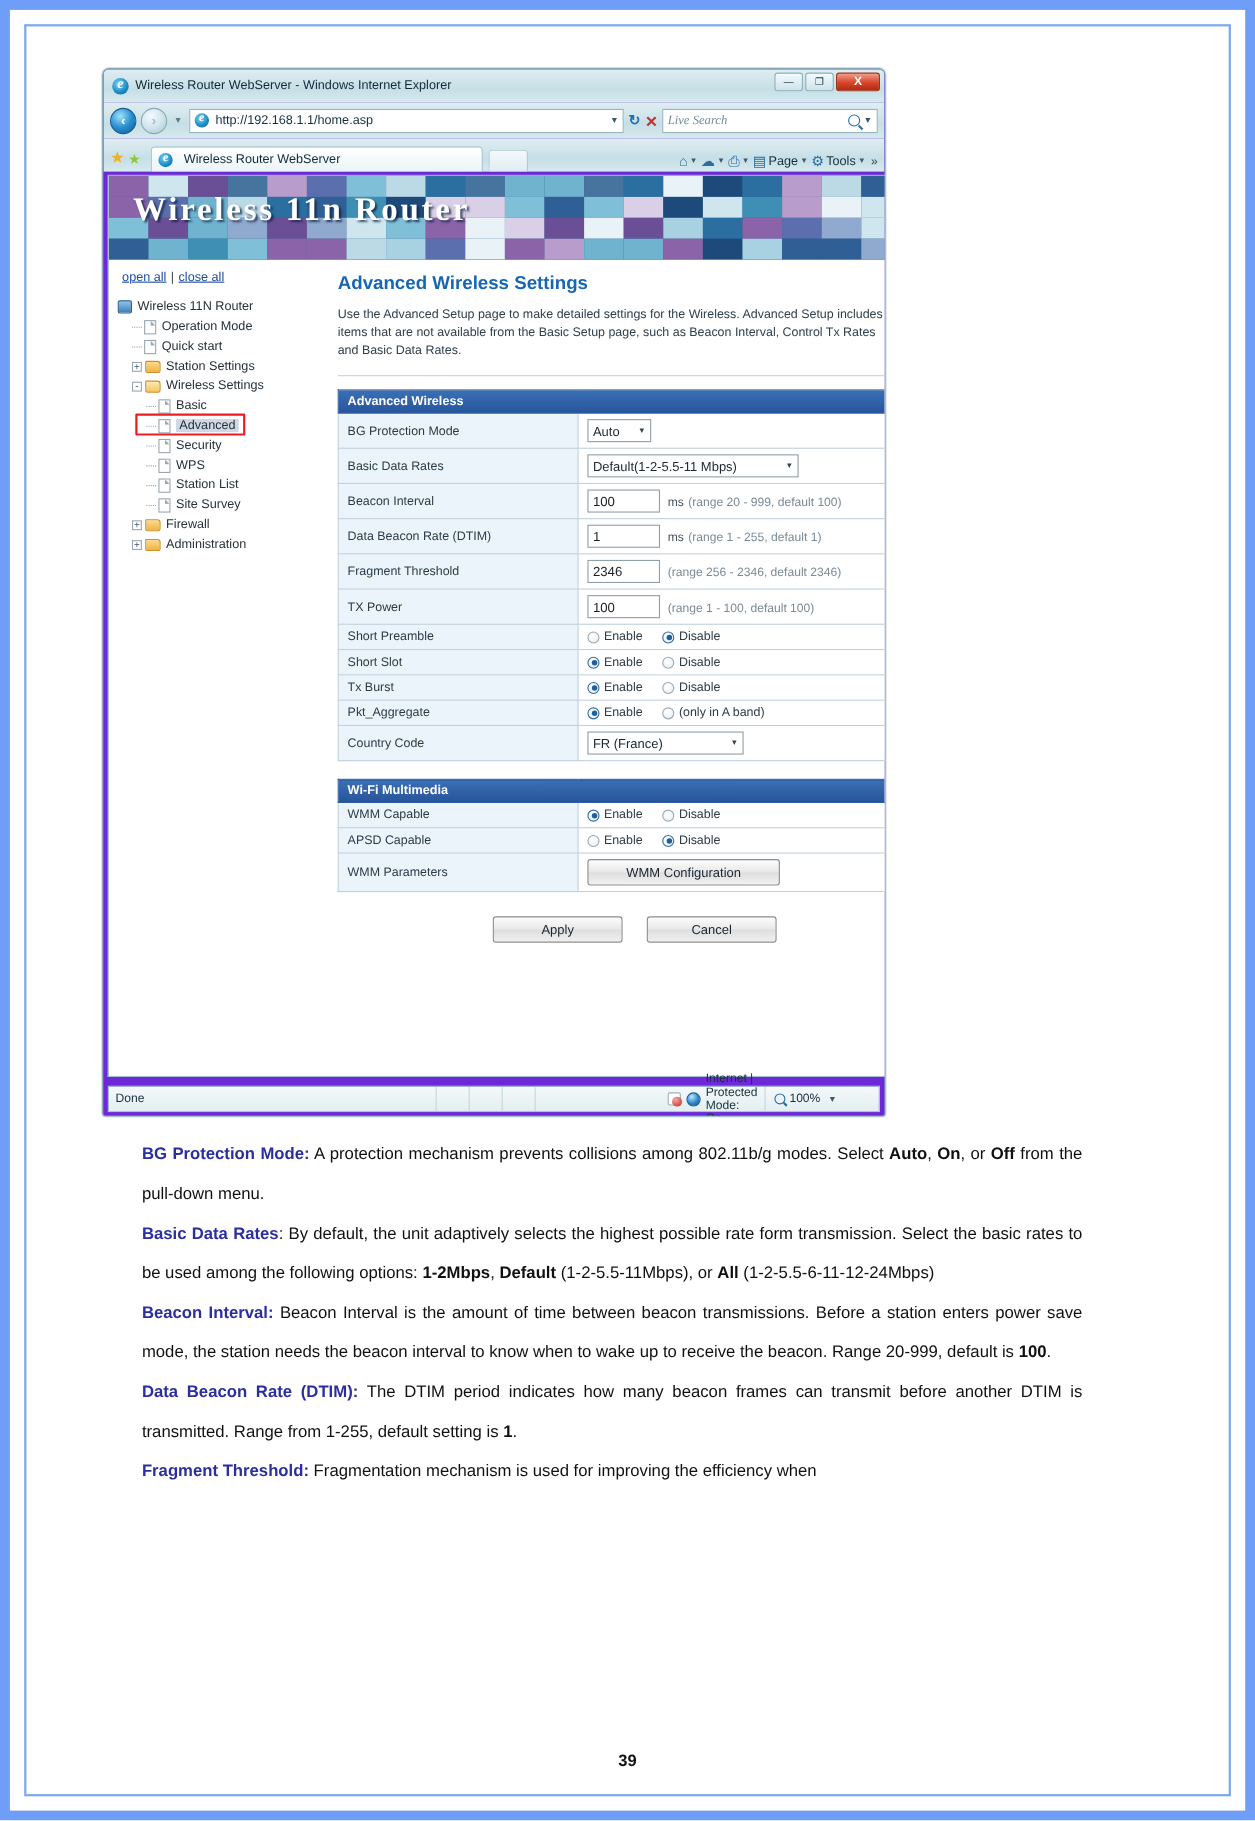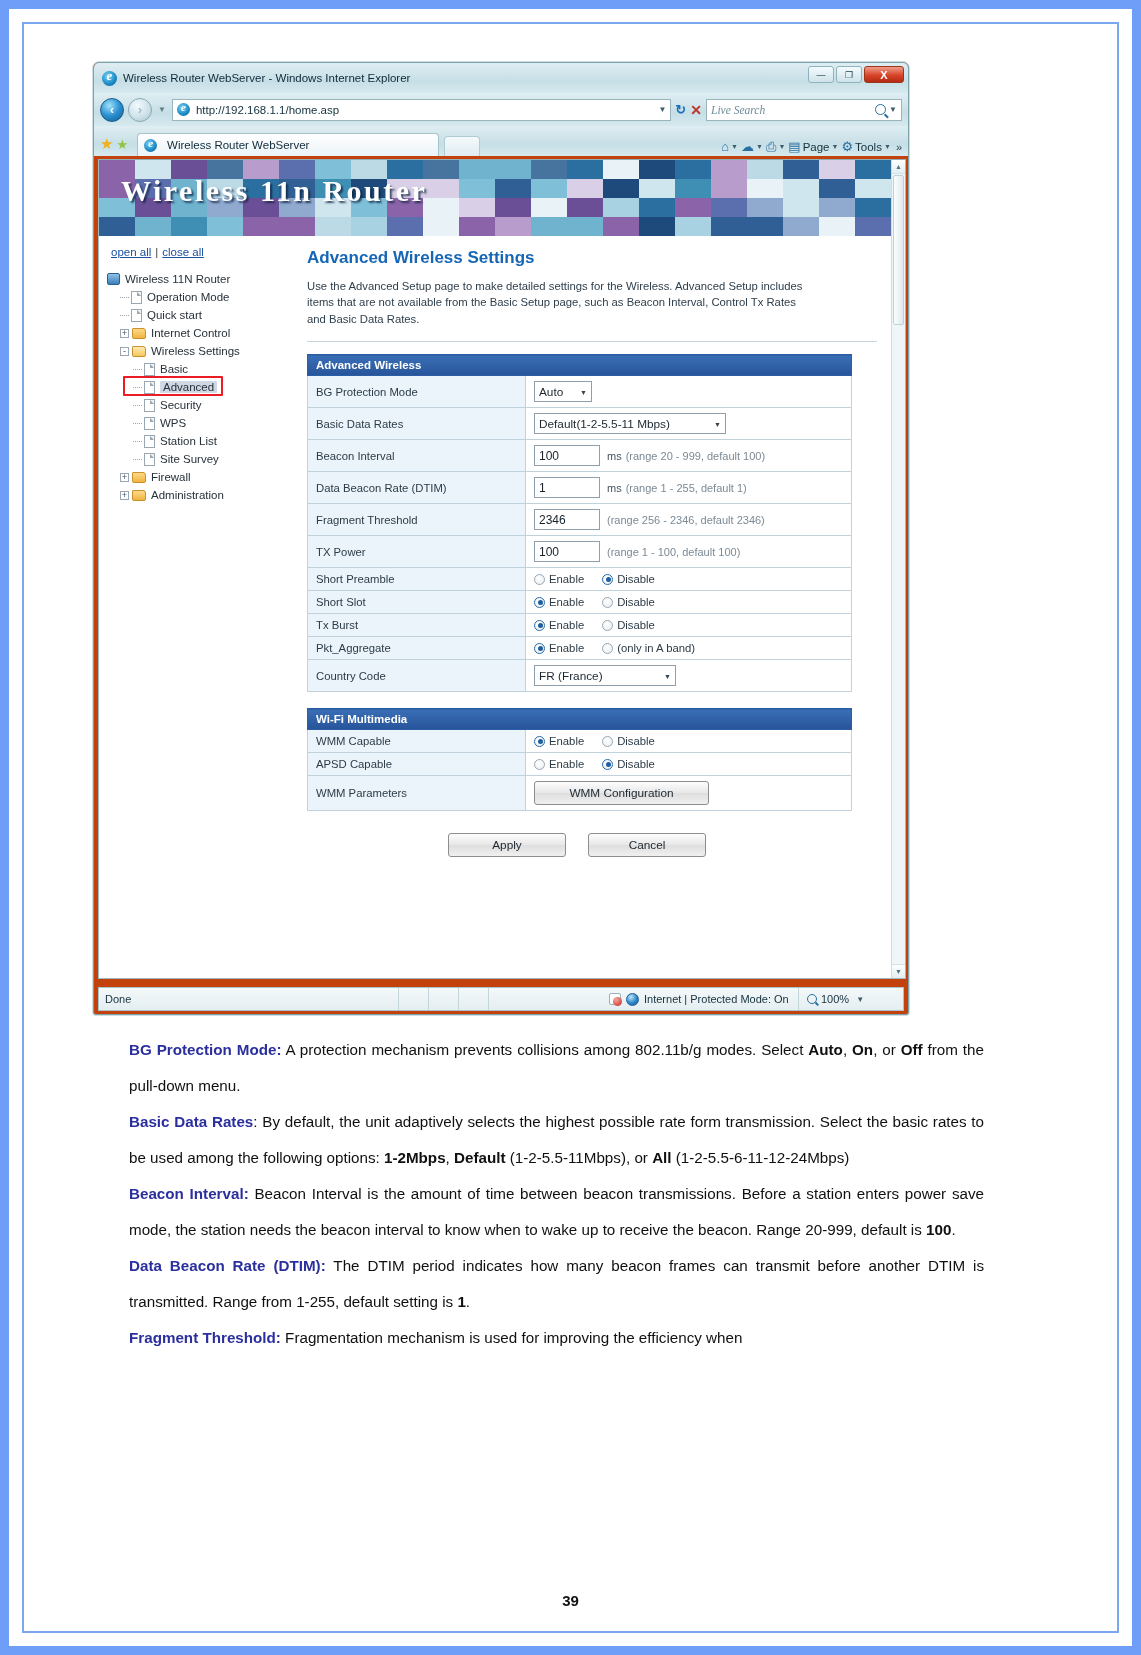--- a/index.html
+++ b/index.html
@@ -19,22 +19,22 @@
     background:#ffffff;
   }
   .page-inner-border{
     position:absolute; left:22px; top:22px; right:22px; bottom:22px;
     border:2px solid #7ba7f0;
     background:#ffffff;
   }
 
   
   .browser-window{
-    position:absolute; left:93px; top:62px; width:816px; height:953px;
-    background:#c2410c;
+    position:absolute; left:93px; top:62px; width:712px; height:953px;
+    background:#6d28d9;
     border:1px solid #7ca4ad;
     border-radius:6px 6px 3px 3px;
     box-shadow:0 0 0 1px rgba(120,160,170,.35);
     overflow:hidden;
     font-family:"Liberation Sans", sans-serif;
   }
   .chrome-grad{
     background:linear-gradient(to bottom,#dfeef2 0%, #cfe4ea 40%, #c6dee6 60%, #d6eaee 100%);
   }
 
@@ -545,21 +545,21 @@
                 <span>Operation Mode</span>
               </div>
               <div class="tnode" style="padding-left: 13px;">
                 <span class="dash"></span>
                 <span class="ico-page"></span>
                 <span>Quick start</span>
               </div>
               <div class="tnode" style="padding-left: 13px;">
                 <span class="plus">+</span>
                 <span class="ico-folder"></span>
-                <span>Internet Control</span>
+                <span>Station Settings</span>
               </div>
               <div class="tnode" style="padding-left: 13px;">
                 <span class="plus">-</span>
                 <span class="ico-folder open"></span>
                 <span>Wireless Settings</span>
               </div>
               <div class="tnode" style="padding-left: 26px;">
                 <span class="dash"></span>
                 <span class="ico-page"></span>
                 <span>Basic</span>

